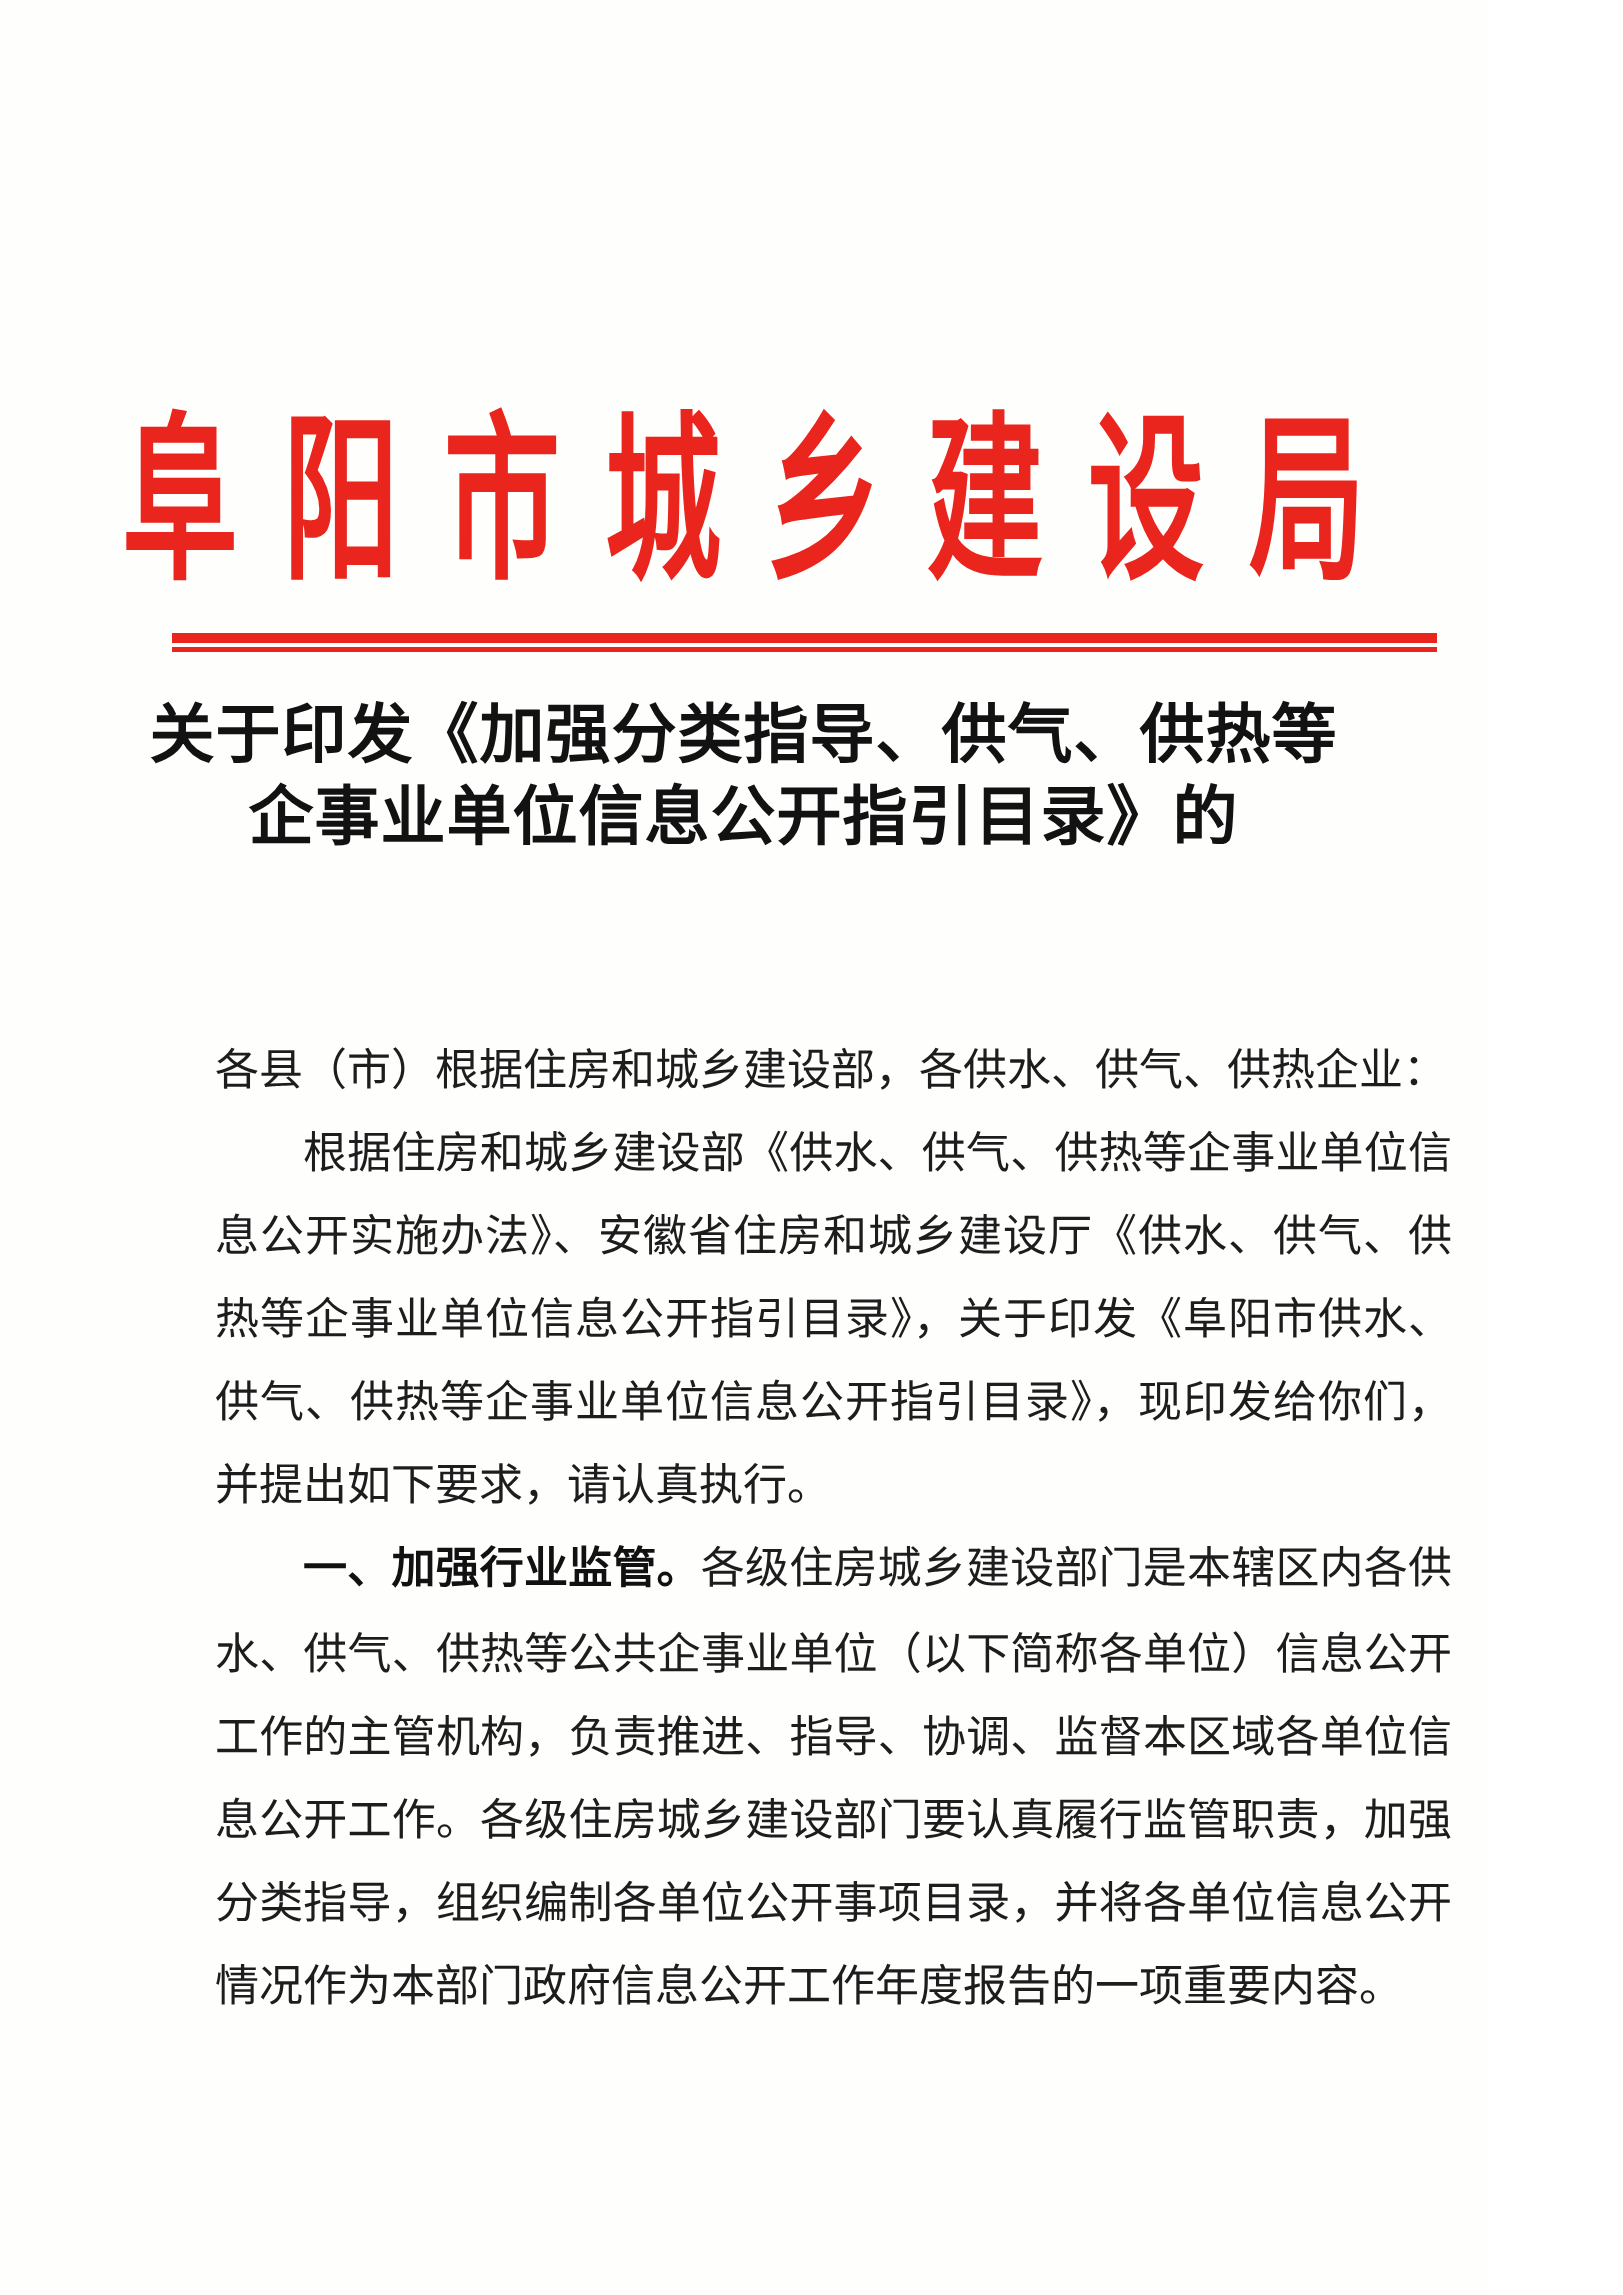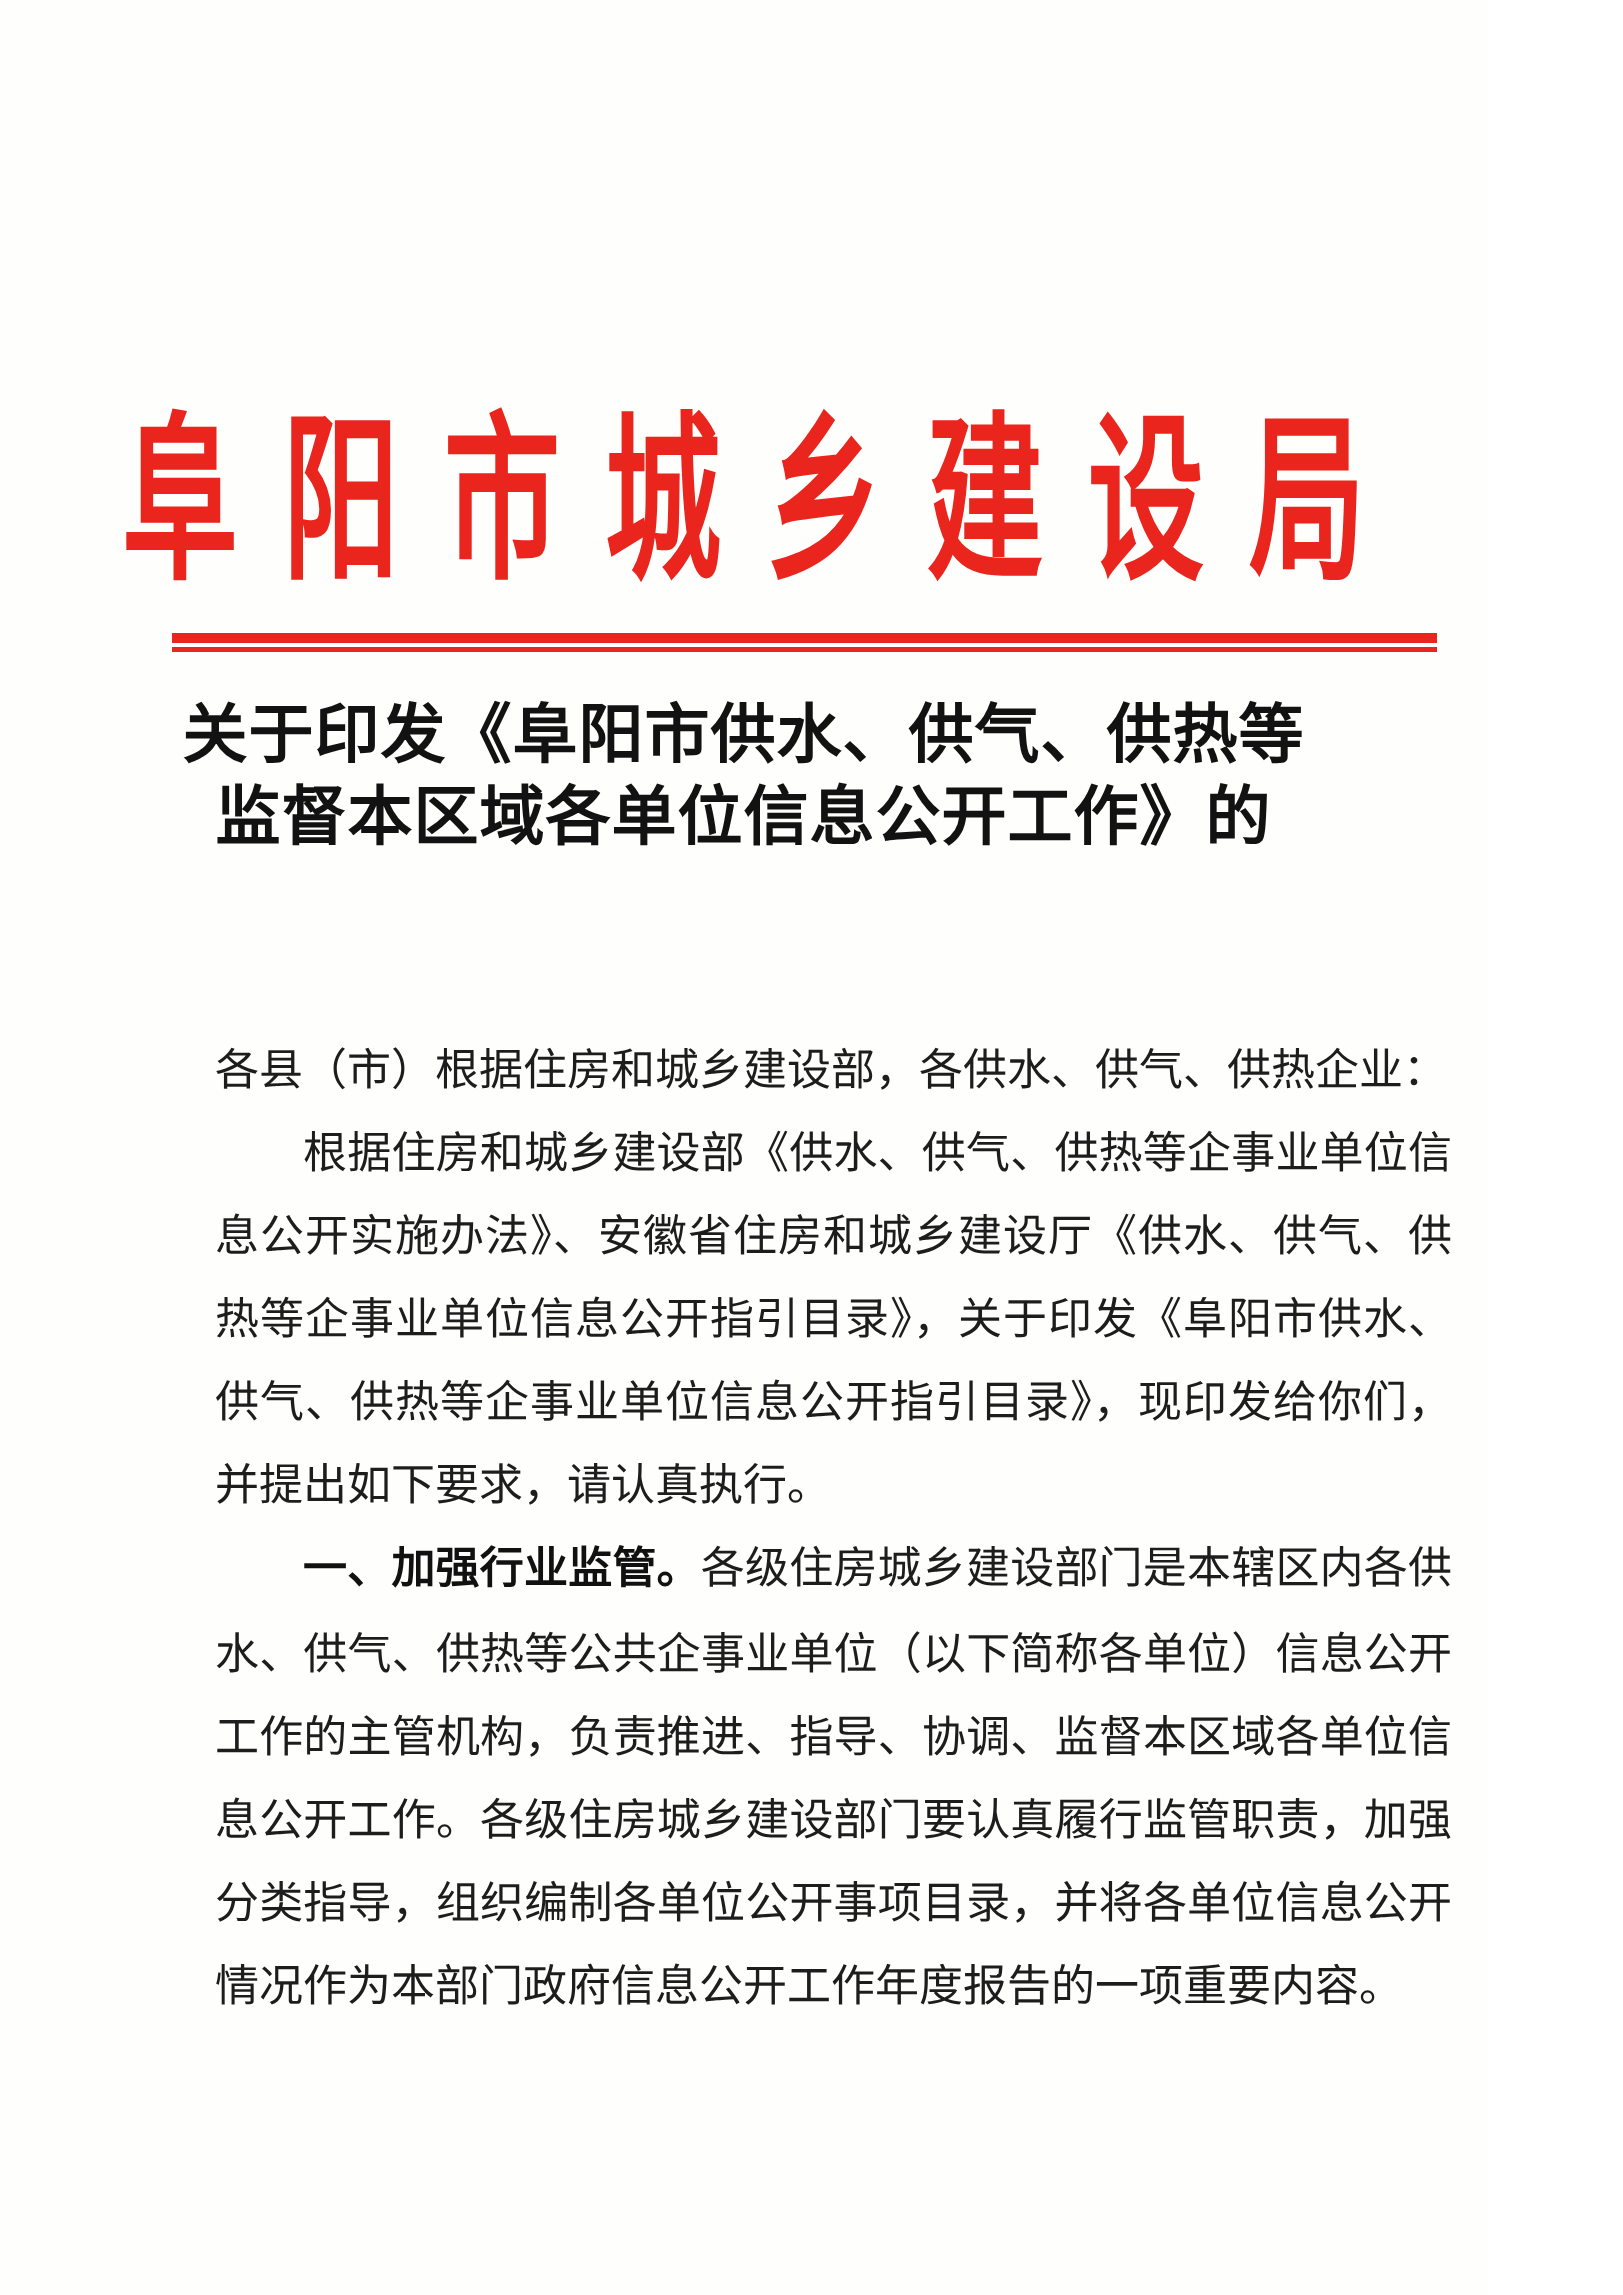--- a/index.html
+++ b/index.html
@@ -97,22 +97,22 @@
   <div class="letterhead">
     <span class="letterhead-text">阜阳市城乡建设局</span>
   </div>
 
   <div class="red-rule">
     <div class="thick"></div>
     <div class="thin"></div>
   </div>
 
   <div class="doc-title">
-    <div>关于印发《阜阳市供水、供气、供热等</div>
-    <div>监督本区域各单位信息公开工作》的</div>
+    <div>关于印发《加强分类指导、供气、供热等</div>
+    <div>企事业单位信息公开指引目录》的</div>
   </div>
 
   <div class="doc-body">
     <p class="salutation">各县（市）根据住房和城乡建设部，各供水、供气、供热企业：</p>
     <p class="indent">根据住房和城乡建设部《供水、供气、供热等企事业单位信息公开实施办法》、安徽省住房和城乡建设厅《供水、供气、供热等企事业单位信息公开指引目录》，关于印发《阜阳市供水、供气、供热等企事业单位信息公开指引目录》，现印发给你们，并提出如下要求，请认真执行。</p>
     <p class="indent"><span class="para-lead">一、加强行业监管。</span><span>各级住房城乡建设部门是本辖区内各供水、供气、供热等公共企事业单位（以下简称各单位）信息公开工作的主管机构，负责推进、指导、协调、监督本区域各单位信息公开工作。各级住房城乡建设部门要认真履行监管职责，加强分类指导，组织编制各单位公开事项目录，并将各单位信息公开情况作为本部门政府信息公开工作年度报告的一项重要内容。</span></p>
   </div>
 
 </div>
 

